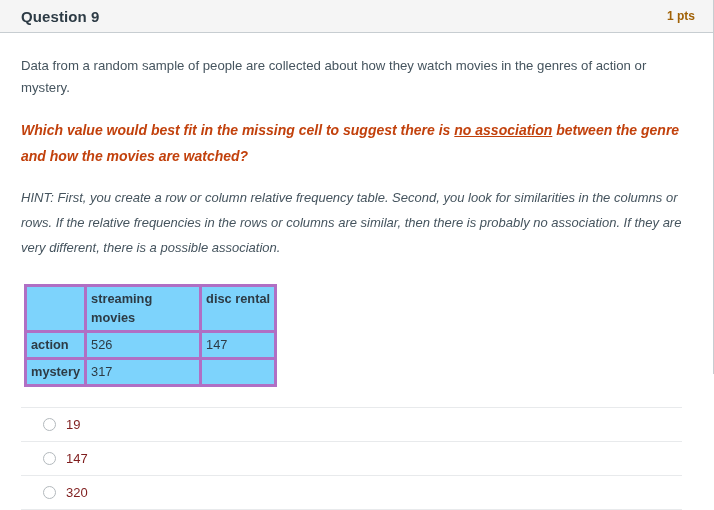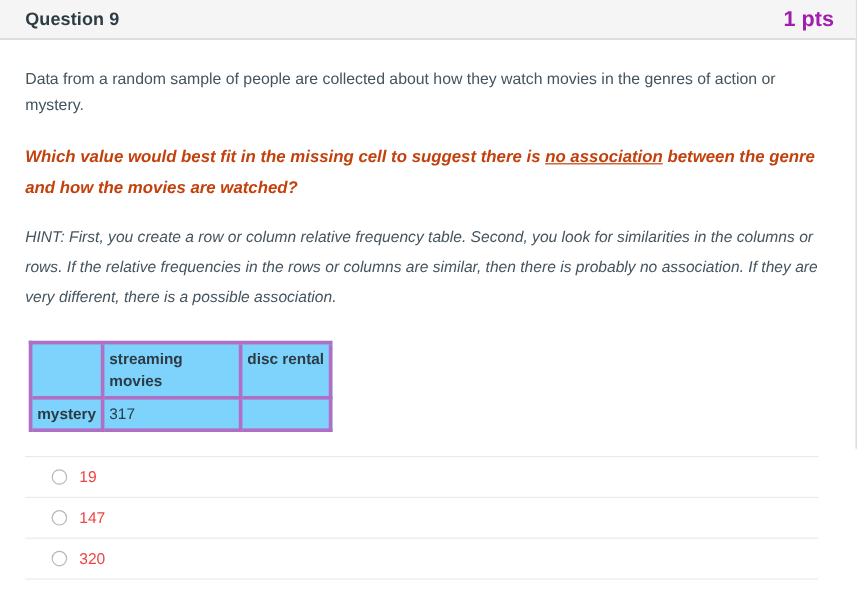--- a/index.html
+++ b/index.html
@@ -34,23 +34,23 @@
     padding: 0 18px 0 21px;
     box-sizing: border-box;
   }
   .q-title {
     font-size: 15px;
     font-weight: bold;
     color: #2d3b45;
     letter-spacing: 0.1px;
   }
   .q-points {
-    font-size: 18px;
-    font-weight: bold;
-    color: #a21caf;
+    font-size: 12px;
+    font-weight: bold;
+    color: #a16207;
   }
   
   .q-body {
     padding: 22px 18px 0 21px;
     box-sizing: border-box;
   }
   .para {
     font-size: 13.2px;
     line-height: 22px;
     color: #45545e;
@@ -122,21 +122,21 @@
     width: 11px;
     height: 11px;
     border-radius: 50%;
     border: 1px solid #b3b9bd;
     background: #ffffff;
     flex: 0 0 auto;
     margin-right: 10px;
   }
   .answer-text {
     font-size: 13px;
-    color: #ef4444;
+    color: #7f1d1d;
     line-height: 16px;
     text-align: right;
   }
 </style>
 </head>
 <body>
 
 <div class="question-card">
 
   <div class="q-header">
@@ -155,20 +155,25 @@
     <p class="para-hint">HINT:  First, you create a row or column relative frequency table. Second, you look for similarities in the columns or rows. If the relative frequencies in the rows or columns are similar, then there is probably no association. If they are very different, there is a possible association.</p>
 
     <table class="freq-table">
       <tbody>
         <tr>
           <th class="col-label"></th>
           <th class="col-stream">streaming movies</th>
           <th class="col-disc">disc rental</th>
         </tr>
         <tr>
+          <th class="col-label">action</th>
+          <td class="col-stream">526</td>
+          <td class="col-disc">147</td>
+        </tr>
+        <tr>
           <th class="col-label">mystery</th>
           <td class="col-stream">317</td>
           <td class="col-disc"></td>
         </tr>
       </tbody>
     </table>
 
     <div class="answers">
 
       <div class="answer-row">

